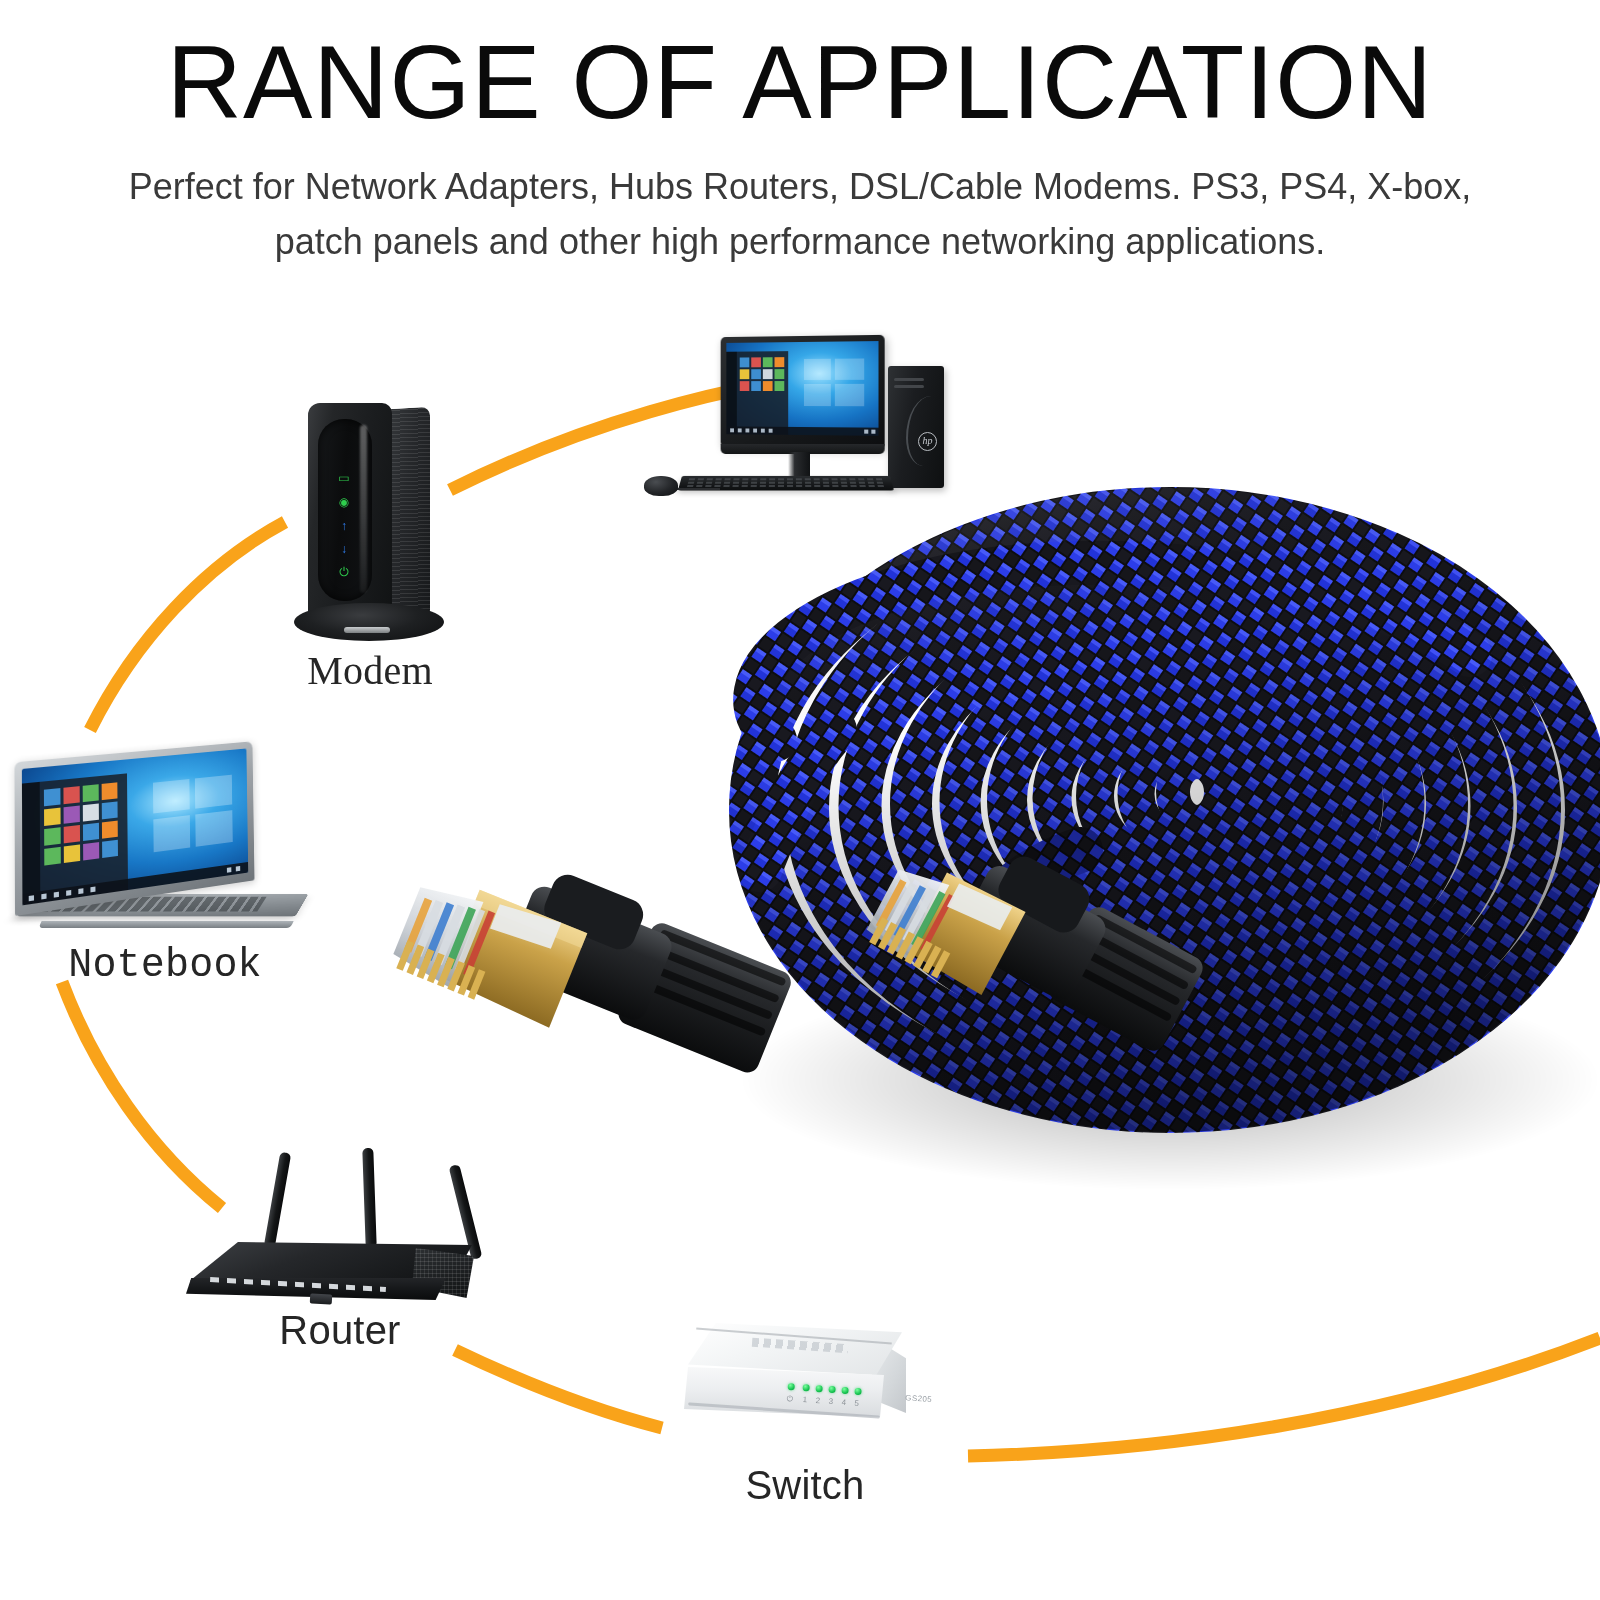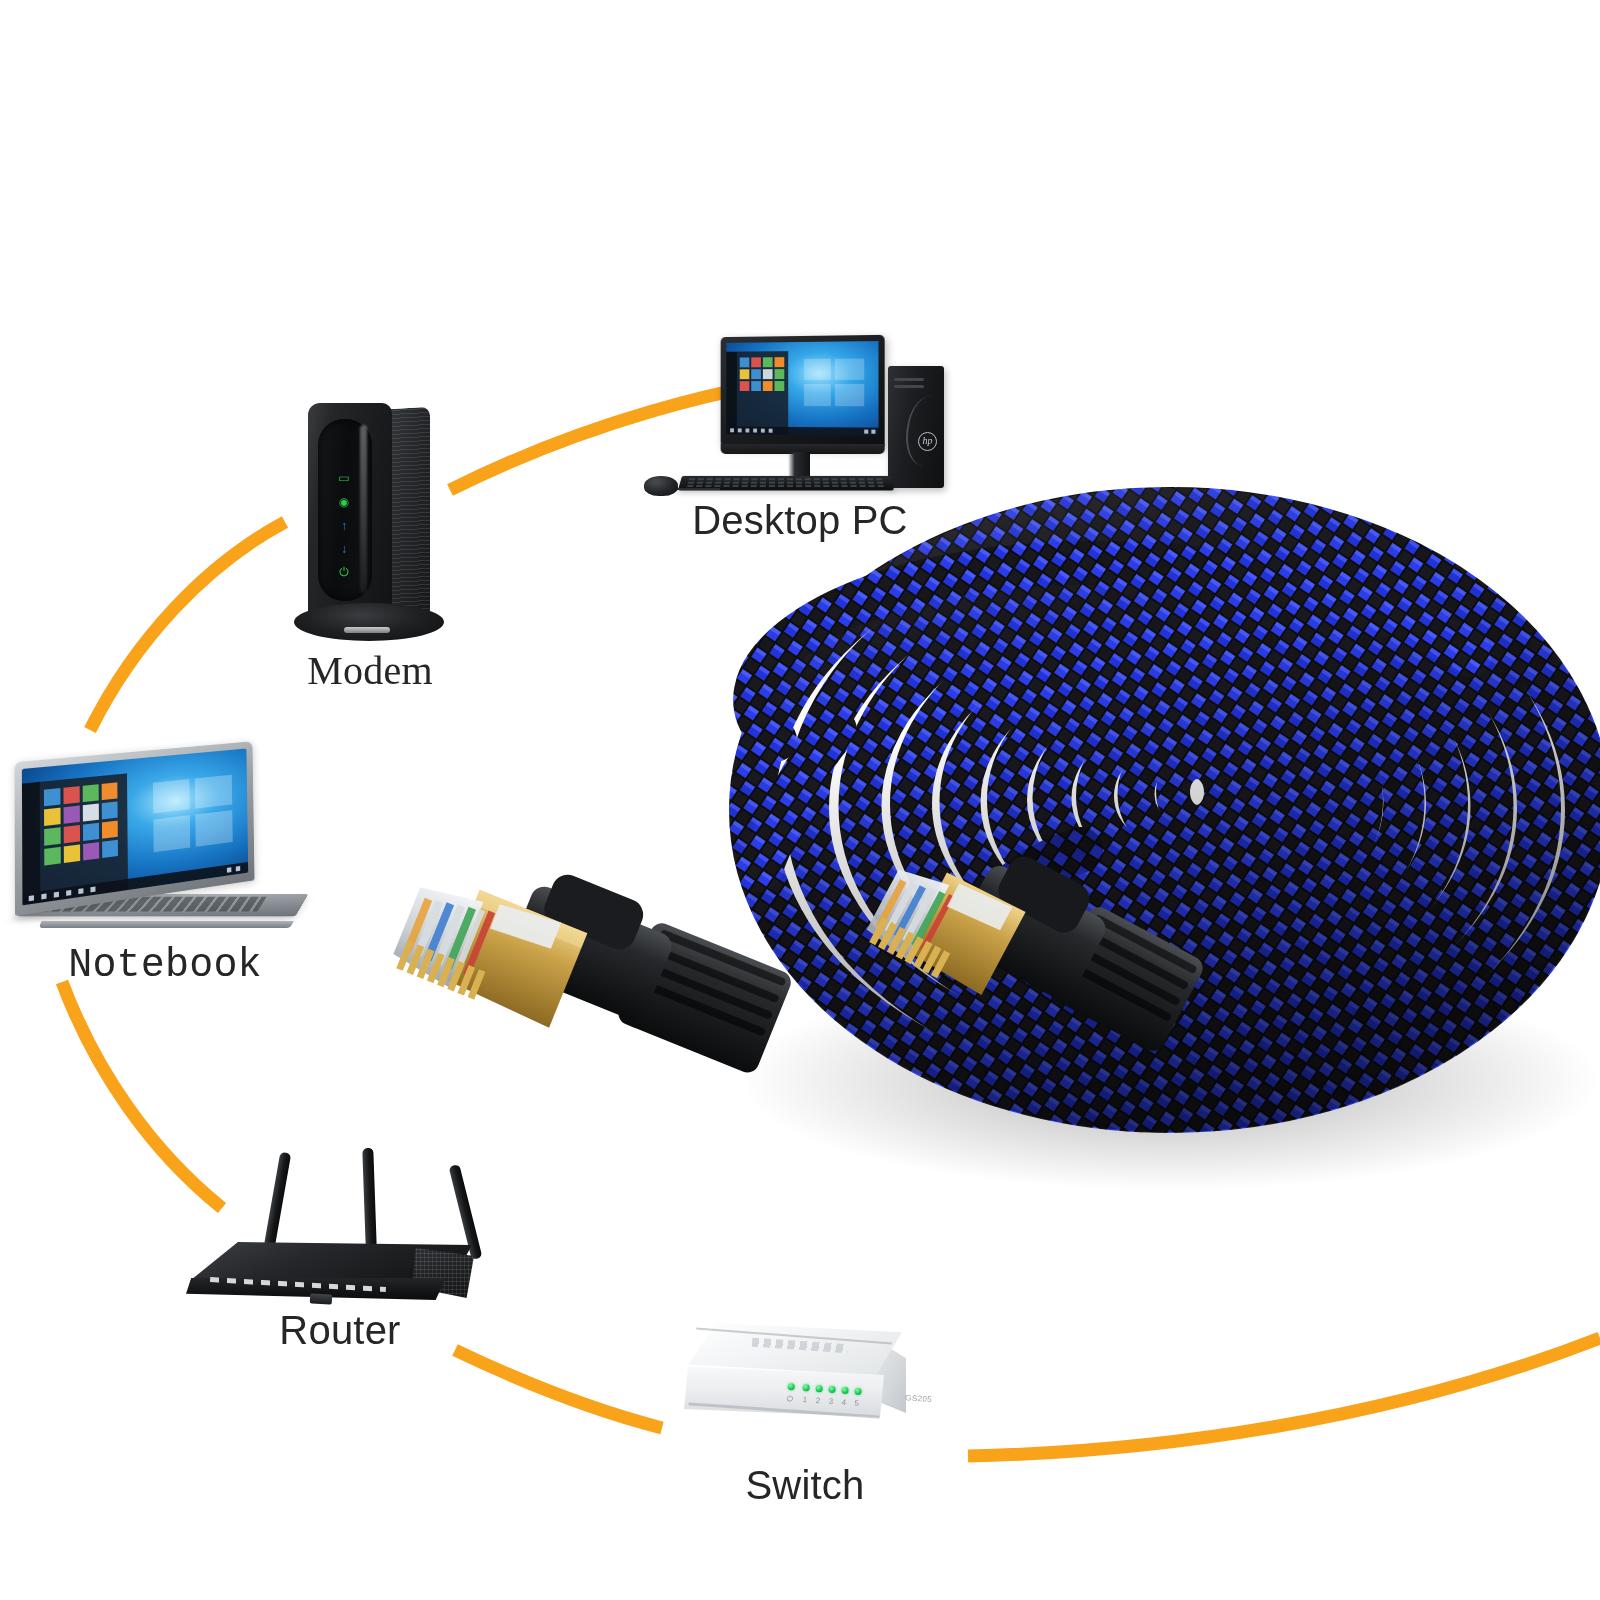--- a/index.html
+++ b/index.html
@@ -495,20 +495,22 @@
     left: 380px; top: 440px;
     width: 1230px; height: 800px;
     pointer-events: none;
   }
 </style>
 </head>
 <body>
 
 <div id="stage">
 
+  <div id="page-title">RANGE OF APPLICATION</div>
+  <div id="page-subtitle">Perfect for Network Adapters, Hubs Routers, DSL/Cable Modems. PS3, PS4, X-box, patch panels and other high performance networking applications.</div>
 
   <svg id="flow-arcs" viewBox="0 0 1600 1600">
     <g fill="none" stroke="#f9a31a" stroke-width="13" stroke-linecap="butt">
       <path d="M 90 730 C 135 640 205 565 285 522"></path>
       <path d="M 450 490 C 570 430 720 382 880 368"></path>
       <path d="M 62 982 C 95 1070 150 1150 222 1208"></path>
       <path d="M 455 1350 C 530 1386 600 1412 662 1428"></path>
       <path d="M 968 1456 C 1160 1452 1390 1420 1600 1338"></path>
     </g>
   </svg>
@@ -579,21 +581,20 @@
         <div class="hp-badge">hp</div>
       </div>
       <div class="keyboard">
         <div class="kbrow k1"></div>
           <div class="kbrow k2"></div>
           <div class="kbrow k3"></div>
       </div>
       <div class="mouse-cord"></div>
       <div class="mouse"></div>
     </div>
-    <div class="device-label" id="desktop-label">Desktop PC</div>
   </div>
 
   <div class="device-node" id="node-notebook">
     <div class="device-art" id="notebook-art">
       <div class="nb-base"></div>
       <div class="nb-keys"></div>
       <div class="nb-foot"></div>
       <div class="nb-lid">
         <div class="nb-screen">
           <div class="nb-win">

